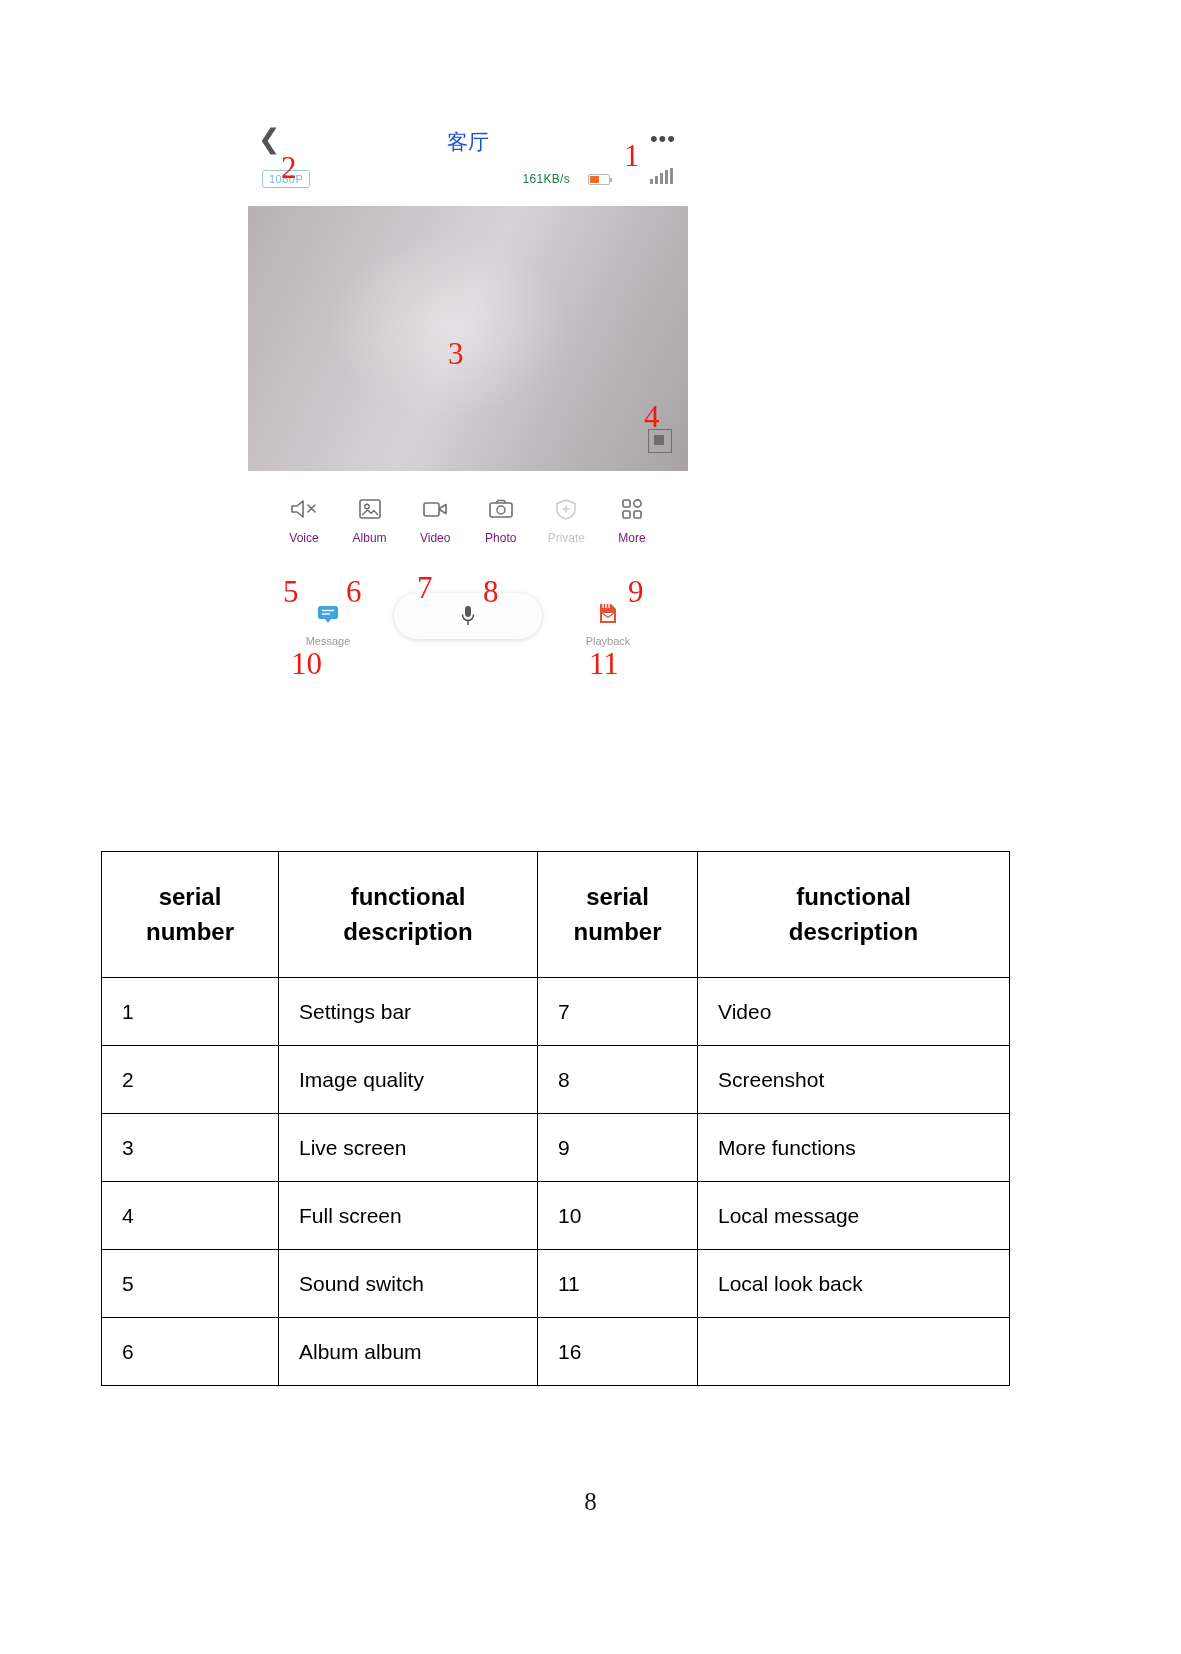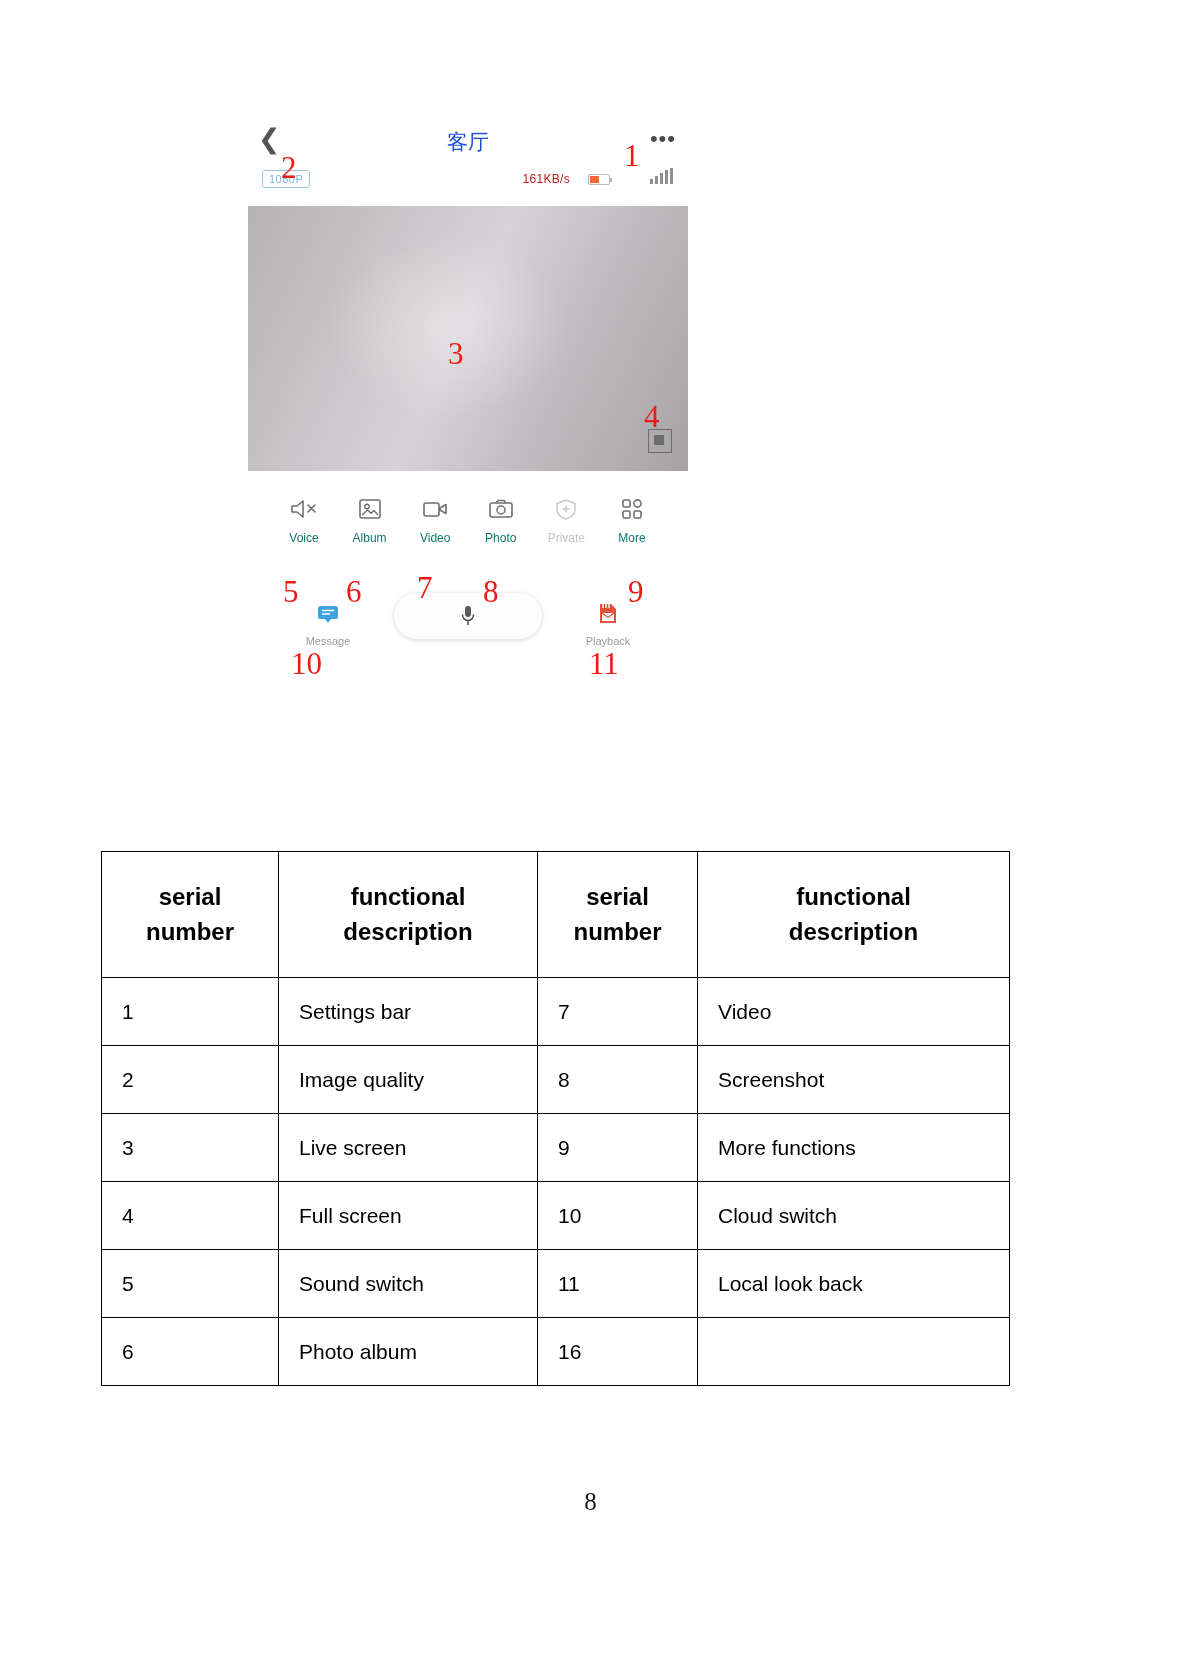--- a/index.html
+++ b/index.html
@@ -69,21 +69,21 @@
     font-size: 11px;
     padding: 2px 6px;
     border-radius: 3px;
     letter-spacing: 0.5px;
   }
   .net-speed {
     position: absolute;
     right: 118px;
     top: 6px;
     font-size: 12px;
-    color: #b91c1c;
+    color: #15803d;
     letter-spacing: 0.3px;
   }
   .battery-icon {
     position: absolute;
     right: 78px;
     top: 8px;
     width: 22px;
     height: 11px;
     border: 1px solid #b9b9b9;
     border-radius: 2px;
@@ -165,21 +165,21 @@
     text-align: center;
   }
   .func-glyph {
     height: 32px;
     display: flex;
     align-items: center;
     justify-content: center;
   }
   .func-label {
     font-size: 12px;
-    color: #0f766e;
+    color: #701a75;
     margin-top: 6px;
   }
   .func-item.disabled .func-label { color: #c5c5c5; }
 
   svg.ic { display: block; }
 
   
   .bottom-row {
     position: relative;
     margin-top: 46px;
@@ -448,30 +448,30 @@
     <tr>
       <td>3</td>
       <td>Live screen</td>
       <td>9</td>
       <td>More functions</td>
     </tr>
     <tr>
       <td>4</td>
       <td>Full screen</td>
       <td>10</td>
-      <td>Cloud switch</td>
+      <td>Local message</td>
     </tr>
     <tr>
       <td>5</td>
       <td>Sound switch</td>
       <td>11</td>
       <td>Local look back</td>
     </tr>
     <tr>
       <td>6</td>
-      <td>Photo album</td>
+      <td>Album album</td>
       <td>16</td>
       <td></td>
     </tr>
   </tbody>
 </table>
 
 <div class="page-number">8</div>
 
 </body></html>

